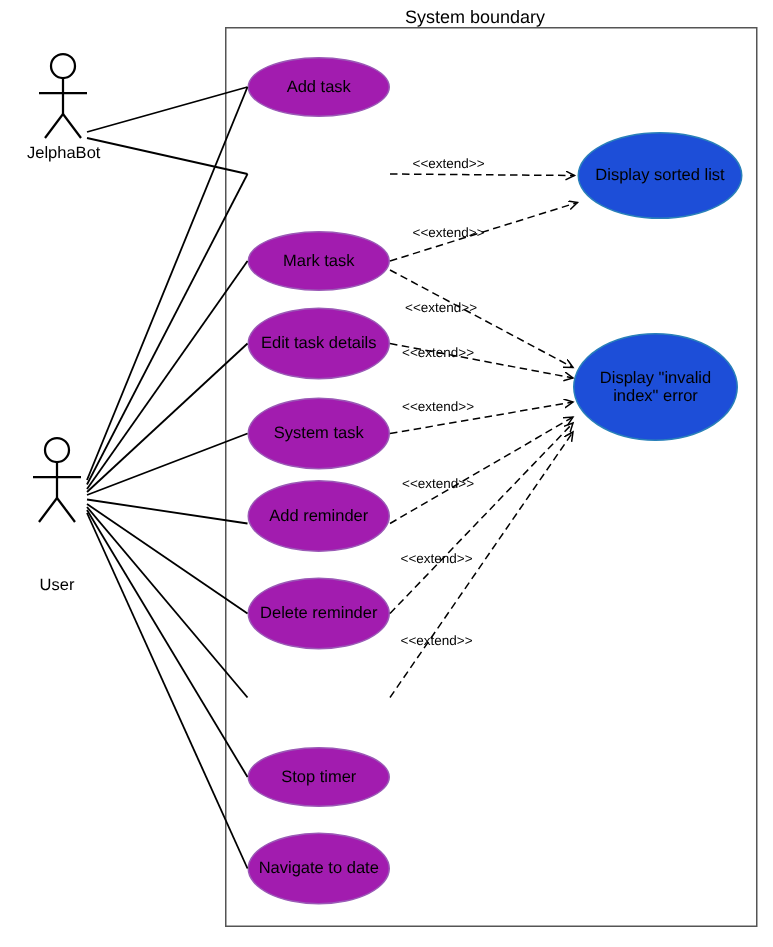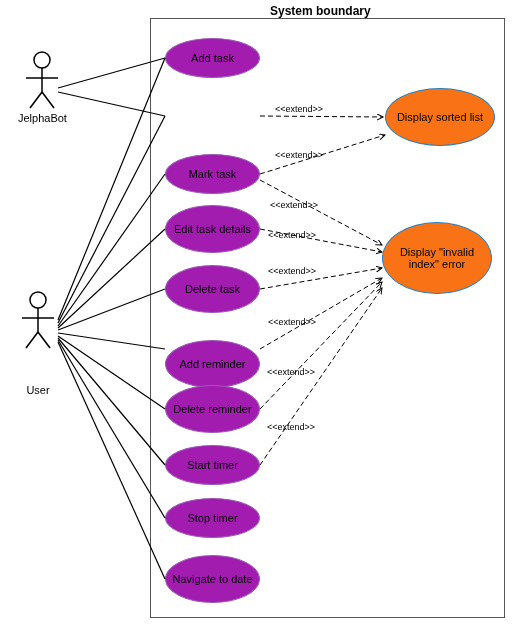--- a/index.html
+++ b/index.html
@@ -42,53 +42,53 @@
       display: flex;
       align-items: center;
       justify-content: center;
       text-align: center;
       font-size: 11px;
       color: #000;
       padding: 4px;
     }
     .use-case-blue {
       position: absolute;
-      background: #f97316;
+      background: #1d4ed8;
       border: 1.5px solid #2980b9;
       border-radius: 50%;
       display: flex;
       align-items: center;
       justify-content: center;
       text-align: center;
       font-size: 11px;
       color: #000;
       padding: 4px;
     }
     .system-boundary {
       position: absolute;
       border: 1.5px solid #555;
       background: transparent;
     }
     .system-title {
       position: absolute;
       font-size: 12px;
       text-align: left;
-      font-weight: bold;
+      font-weight: normal;
       color: #000;
     }
   </style>
 </head>
 <body>
 
 <div id="diagram">
 
   <div class="system-boundary" style="left:150px; top:18px; width:355px; height:600px;"></div>
   <div class="system-title" style="left:270px; top:4px;">System boundary</div>
 
-  <div class="actor-figure" style="left:18px; top:50px;">
+  <div class="actor-figure" style="left:18px; top:34px;">
     <svg width="40" height="60" viewBox="0 0 40 60">
       <circle cx="20" cy="10" r="8" fill="none" stroke="#000" stroke-width="1.5"></circle>
       <line x1="20" y1="18" x2="20" y2="42" stroke="#000" stroke-width="1.5"></line>
       <line x1="4" y1="28" x2="36" y2="28" stroke="#000" stroke-width="1.5"></line>
       <line x1="20" y1="42" x2="8" y2="58" stroke="#000" stroke-width="1.5"></line>
       <line x1="20" y1="42" x2="32" y2="58" stroke="#000" stroke-width="1.5"></line>
     </svg>
     <div class="actor-label">JelphaBot</div>
   </div>
 
@@ -106,30 +106,27 @@
   <div class="use-case-ellipse" style="left:165px; top:38px; width:95px; height:40px;">
     <span>Add task</span>
   </div>
   <div class="use-case-ellipse" style="left:165px; top:154px; width:95px; height:40px;">
     <span>Mark task</span>
   </div>
   <div class="use-case-ellipse" style="left:165px; top:205px; width:95px; height:48px;text-align:center;">
     <span>Edit task details</span>
   </div>
   <div class="use-case-ellipse" style="left:165px; top:265px; width:95px; height:48px;">
-    <span>Delete task</span>
-  </div>
-  <div class="use-case-ellipse" style="left:165px; top:340px; width:95px; height:48px;">
+    <span>System task</span>
+  </div>
+  <div class="use-case-ellipse" style="left:165px; top:320px; width:95px; height:48px;">
     <span>Add reminder</span>
   </div>
   <div class="use-case-ellipse" style="left:165px; top:385px; width:95px; height:48px;">
     <span>Delete reminder</span>
-  </div>
-  <div class="use-case-ellipse" style="left:165px; top:445px; width:95px; height:40px;">
-    <span>Start timer</span>
   </div>
   <div class="use-case-ellipse" style="left:165px; top:498px; width:95px; height:40px;">
     <span>Stop timer</span>
   </div>
   <div class="use-case-ellipse" style="left:165px; top:555px; width:95px; height:48px;">
     <span>Navigate to date</span>
   </div>
 
   <div class="use-case-blue" style="left:385px; top:88px; width:110px; height:58px;">
     <span>Display sorted list</span>

